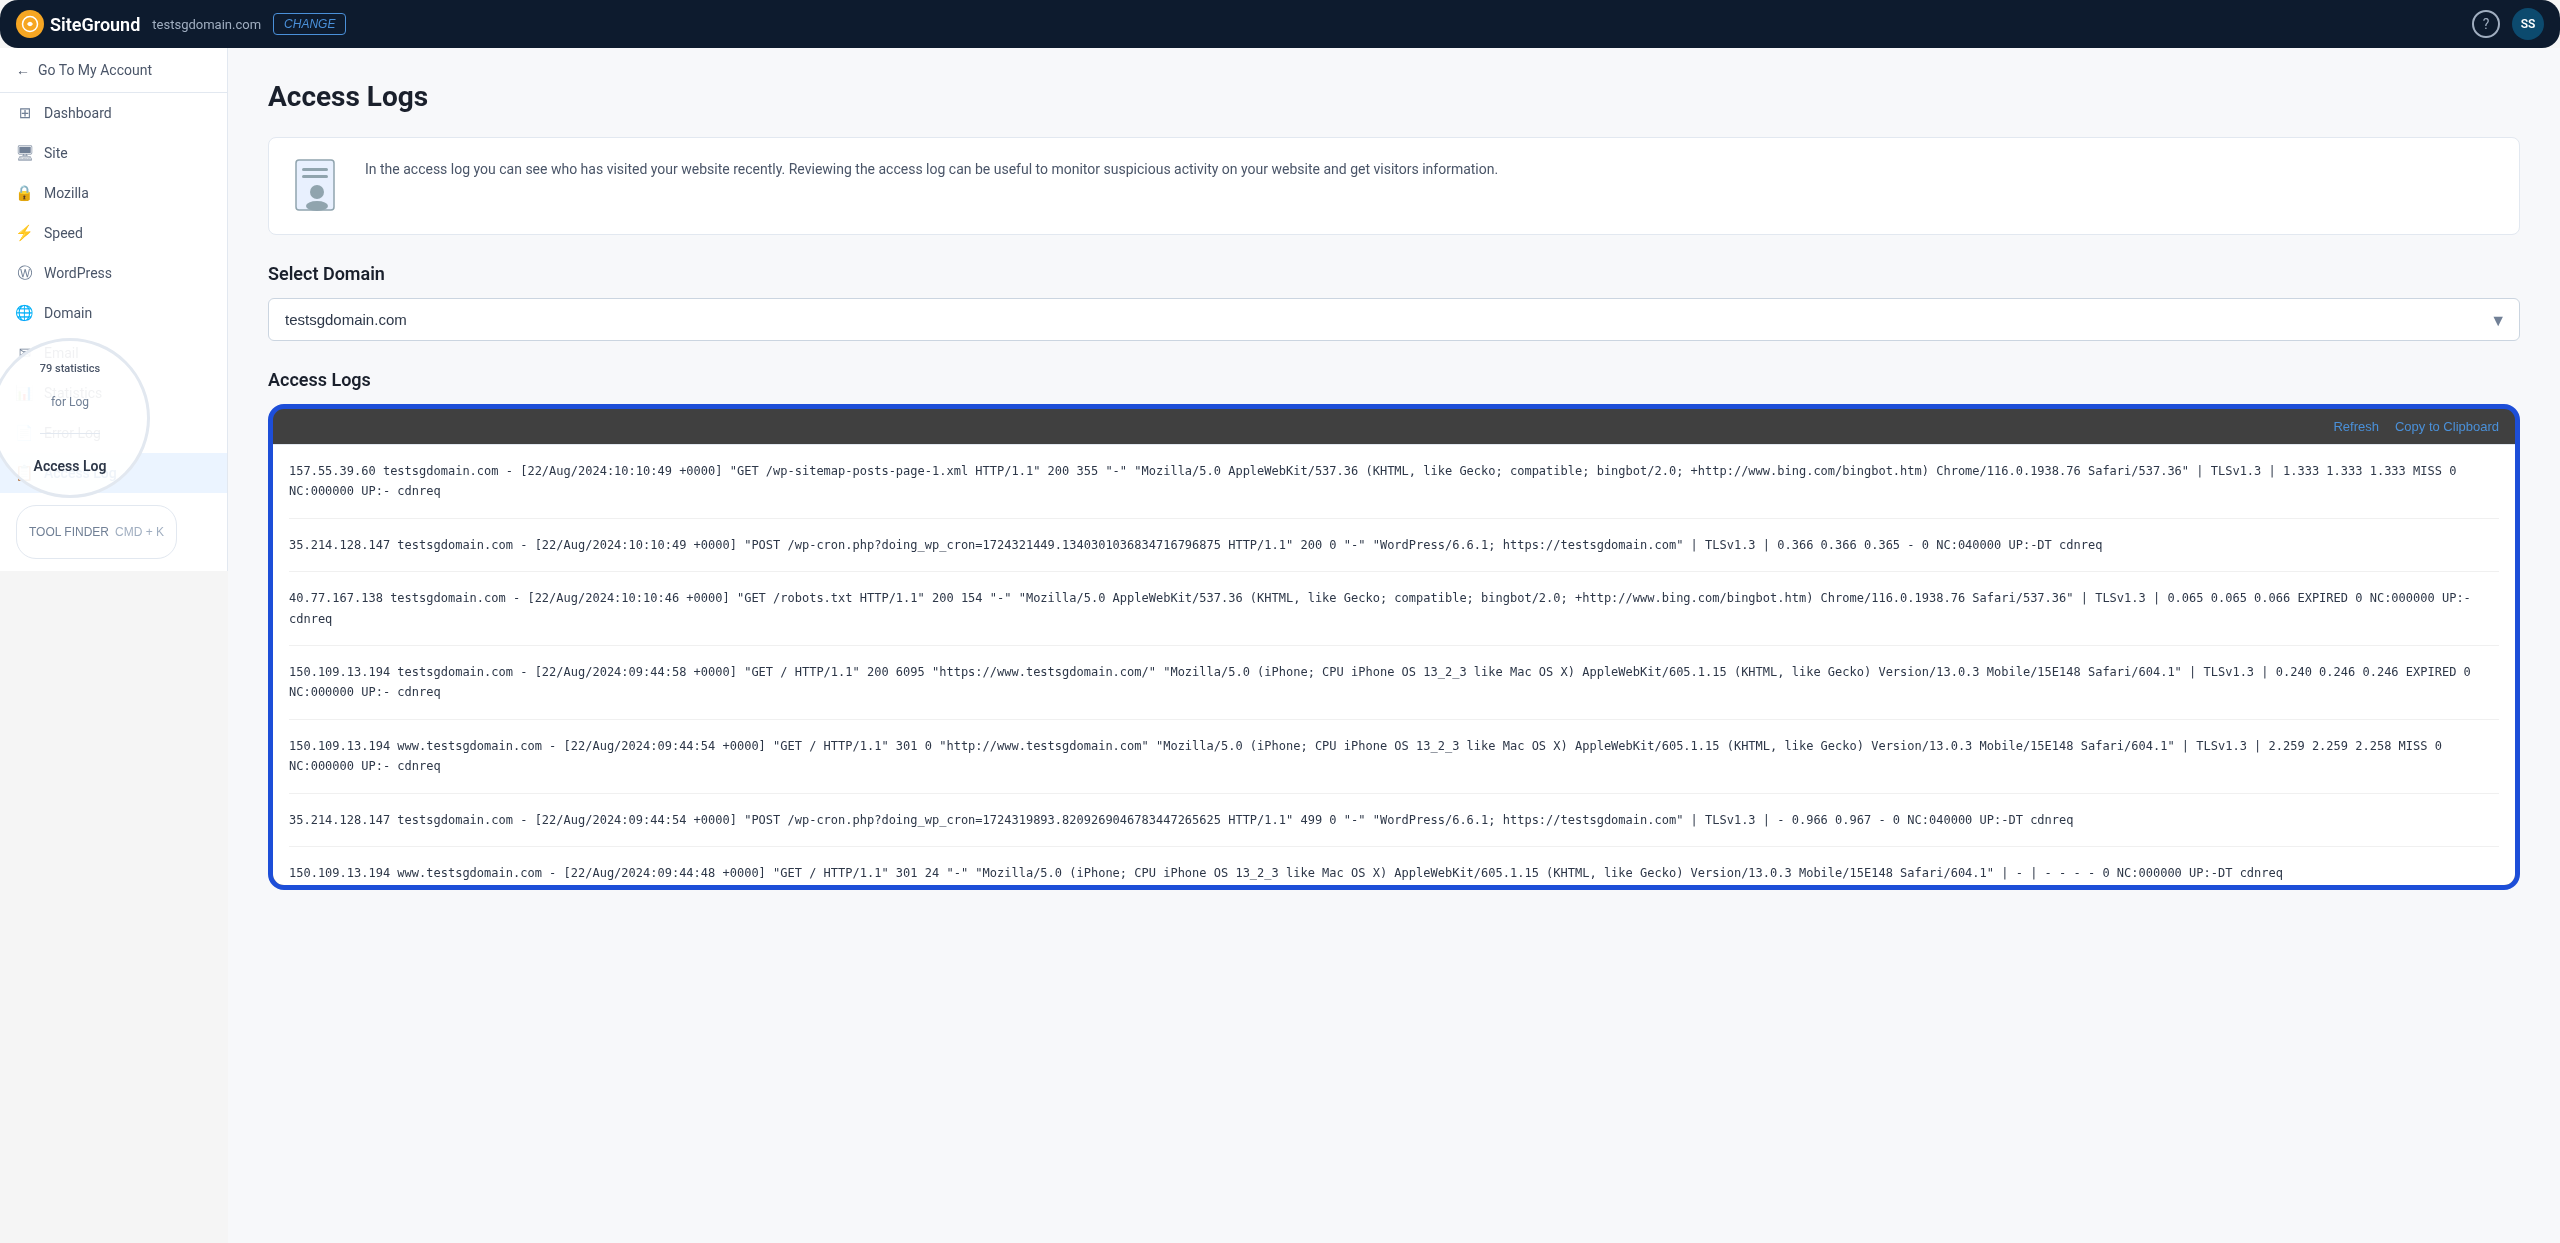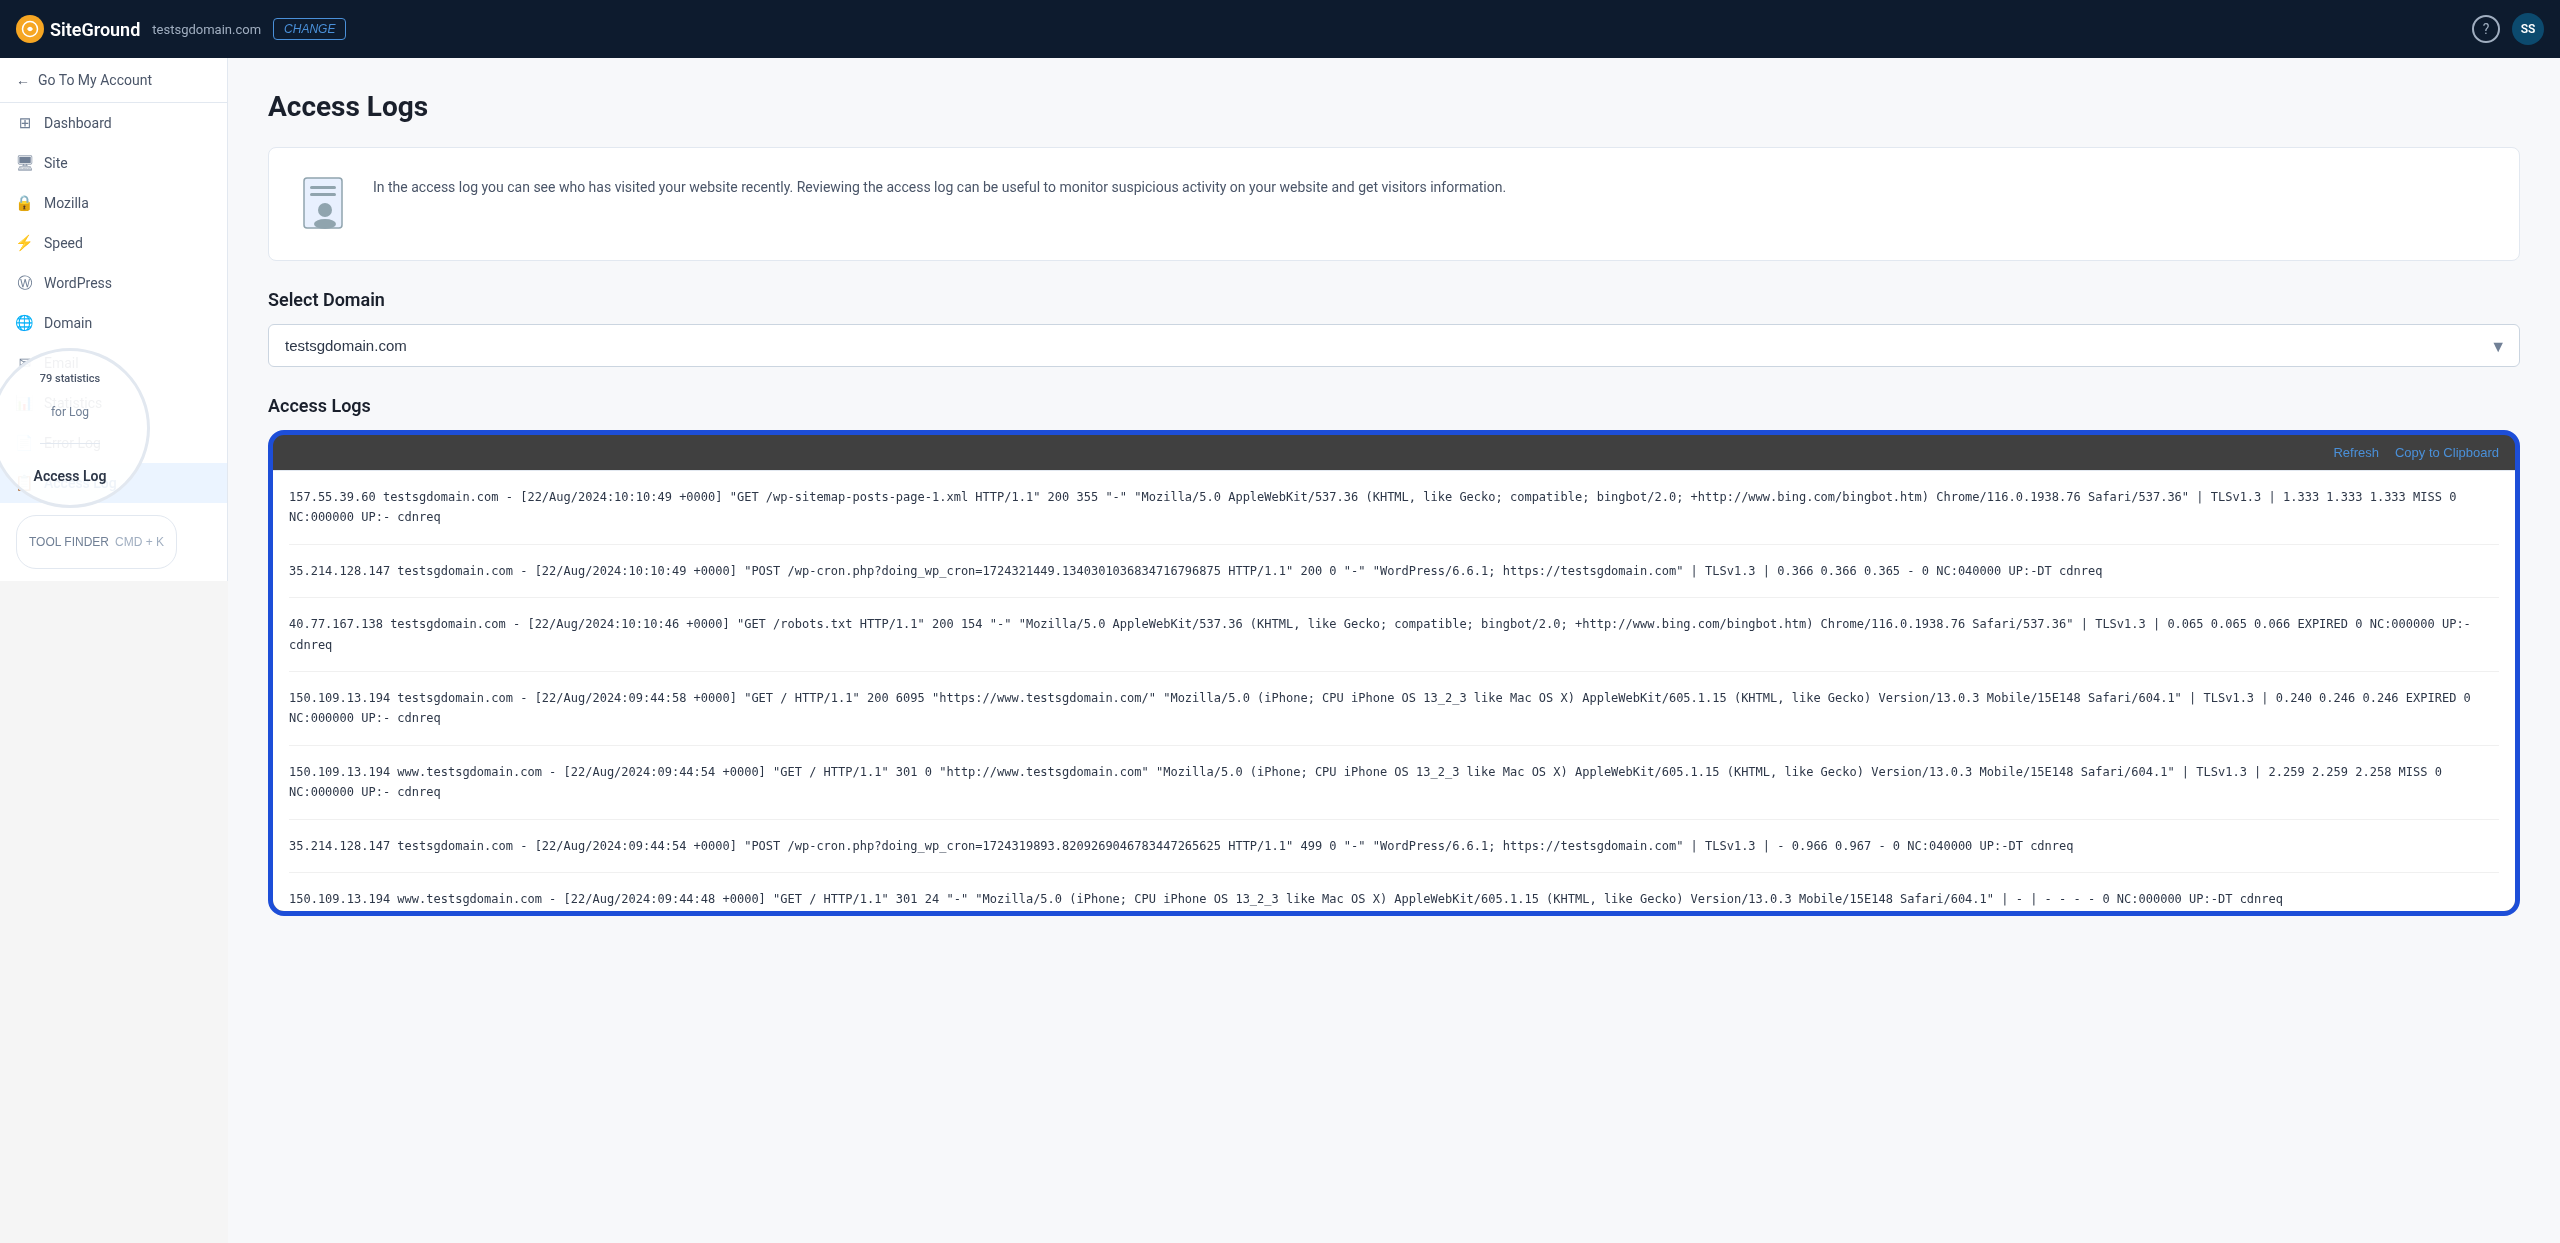--- a/index.html
+++ b/index.html
@@ -1,26 +1,27 @@
 <!DOCTYPE html>
 <html><head>
   <meta charset="utf-8">
   <style>
     * { box-sizing: border-box; margin: 0; padding: 0; }
     body { font-family: -apple-system, BlinkMacSystemFont, 'Segoe UI', Roboto, sans-serif; background: #f5f5f5; display: flex; flex-direction: column; height: 100vh; overflow: hidden; }
 
     
     .top-nav {
       background: #0d1b2e;
-      height: 58px;
+      height: 48px;
       display: flex;
       align-items: center;
       padding: 0 16px;
       justify-content: space-between;
       flex-shrink: 0;
+      border-radius: 18px;
     }
     .top-nav-left { display: flex; align-items: center; gap: 12px; }
     .logo { display: flex; align-items: center; gap: 6px; }
     .logo-text { color: white; font-size: 18px; font-weight: 600; }
     .domain-badge { color: #a0aec0; font-size: 13px; }
     .change-btn {
       background: transparent;
       border: 1px solid #4a90d9;
       color: #4a90d9;
       padding: 3px 10px;
@@ -123,21 +124,21 @@
       font-weight: 700;
       color: #1a202c;
       margin-bottom: 24px;
     }
 
     
     .info-box {
       background: #fff;
       border: 1px solid #e2e8f0;
       border-radius: 8px;
-      padding: 28px;
+      padding: 20px;
       display: flex;
       align-items: flex-start;
       gap: 20px;
       margin-bottom: 28px;
     }
     .info-icon-wrap {
       width: 56px; height: 56px;
       flex-shrink: 0;
       display: flex; align-items: center; justify-content: center;
     }

